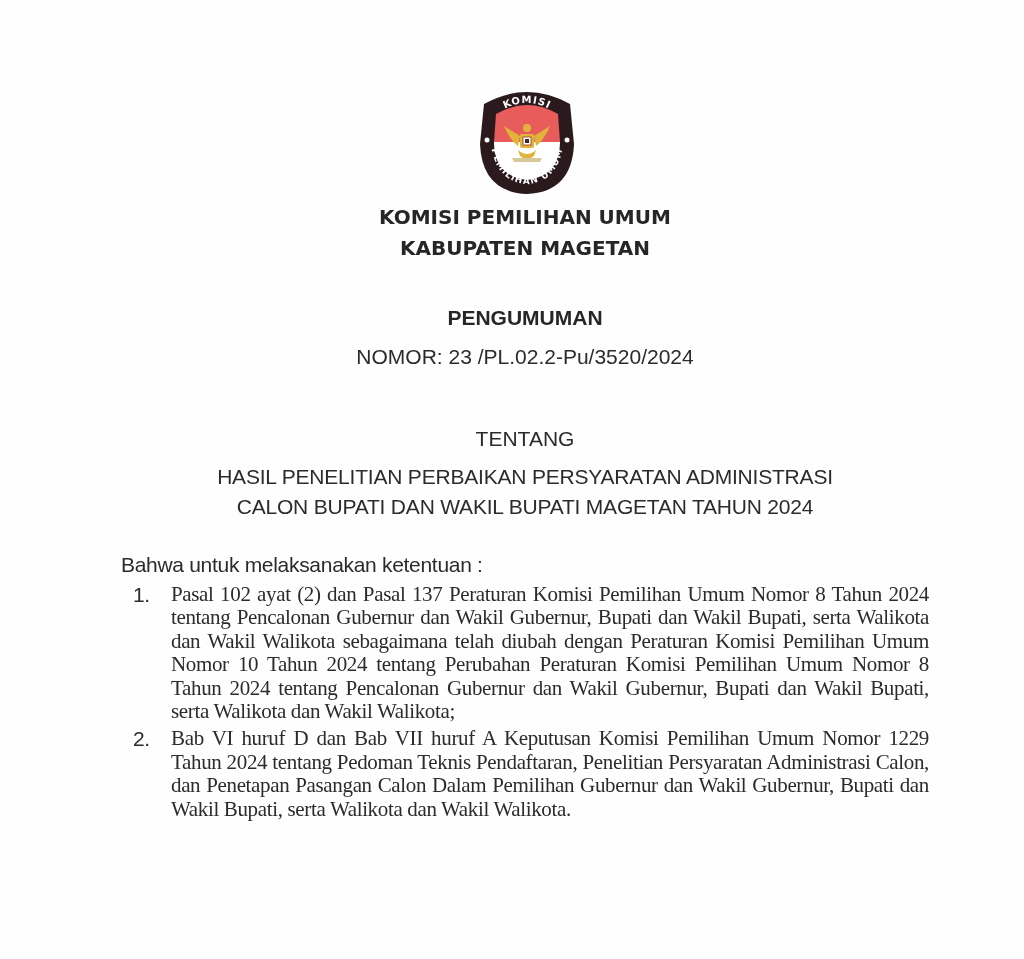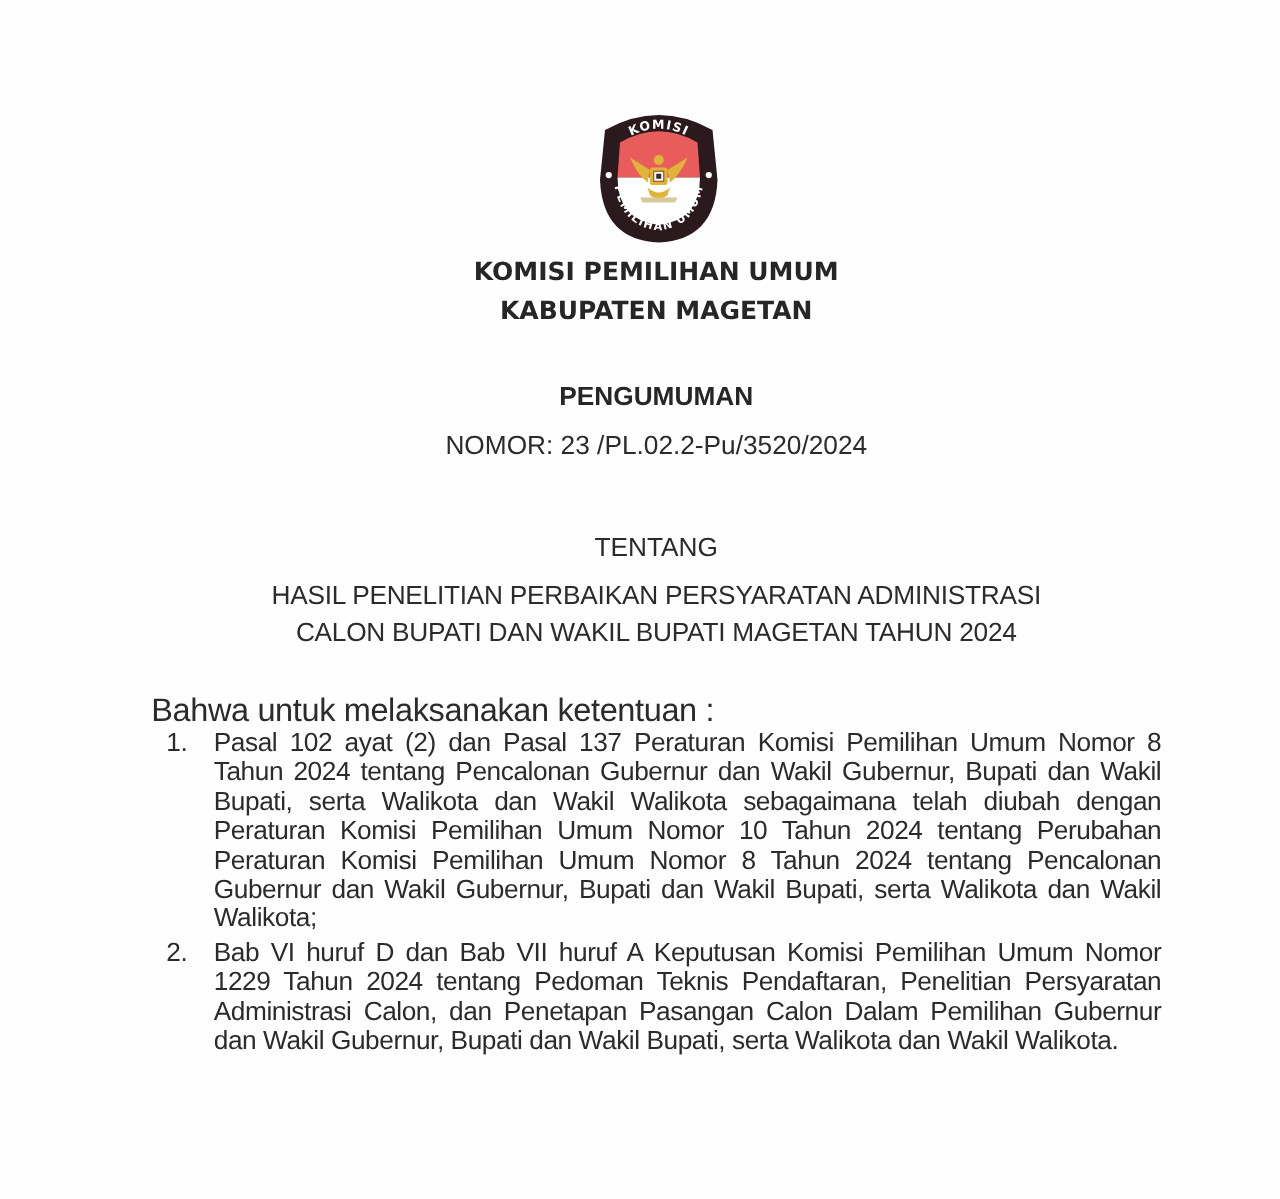--- a/index.html
+++ b/index.html
@@ -75,21 +75,21 @@
     .subject2 {
       top: 495px;
       font-size: 21px;
       color: #2b2b2b;
       letter-spacing: -0.2px;
     }
     .intro {
       position: absolute;
       left: 121px;
       top: 553px;
-      font-size: 26px;
+      font-size: 21px;
       color: #2b2b2b;
       letter-spacing: -0.3px;
     }
     .list {
       position: absolute;
       left: 121px;
       top: 583px;
       width: 808px;
       margin: 0;
       padding: 0;
@@ -105,20 +105,21 @@
       letter-spacing: -0.35px;
       margin-bottom: 4px;
     }
     .list-num {
       position: absolute;
       left: 12px;
       top: 0;
     }
     .list-text {
       display: block;
+      font-family: Liberation Serif, serif;
     }
   </style>
 </head>
 <body>
 
 <div class="page">
 
   <div class="logo">
     <svg width="106" height="112" viewBox="0 0 106 112">
       <defs>

